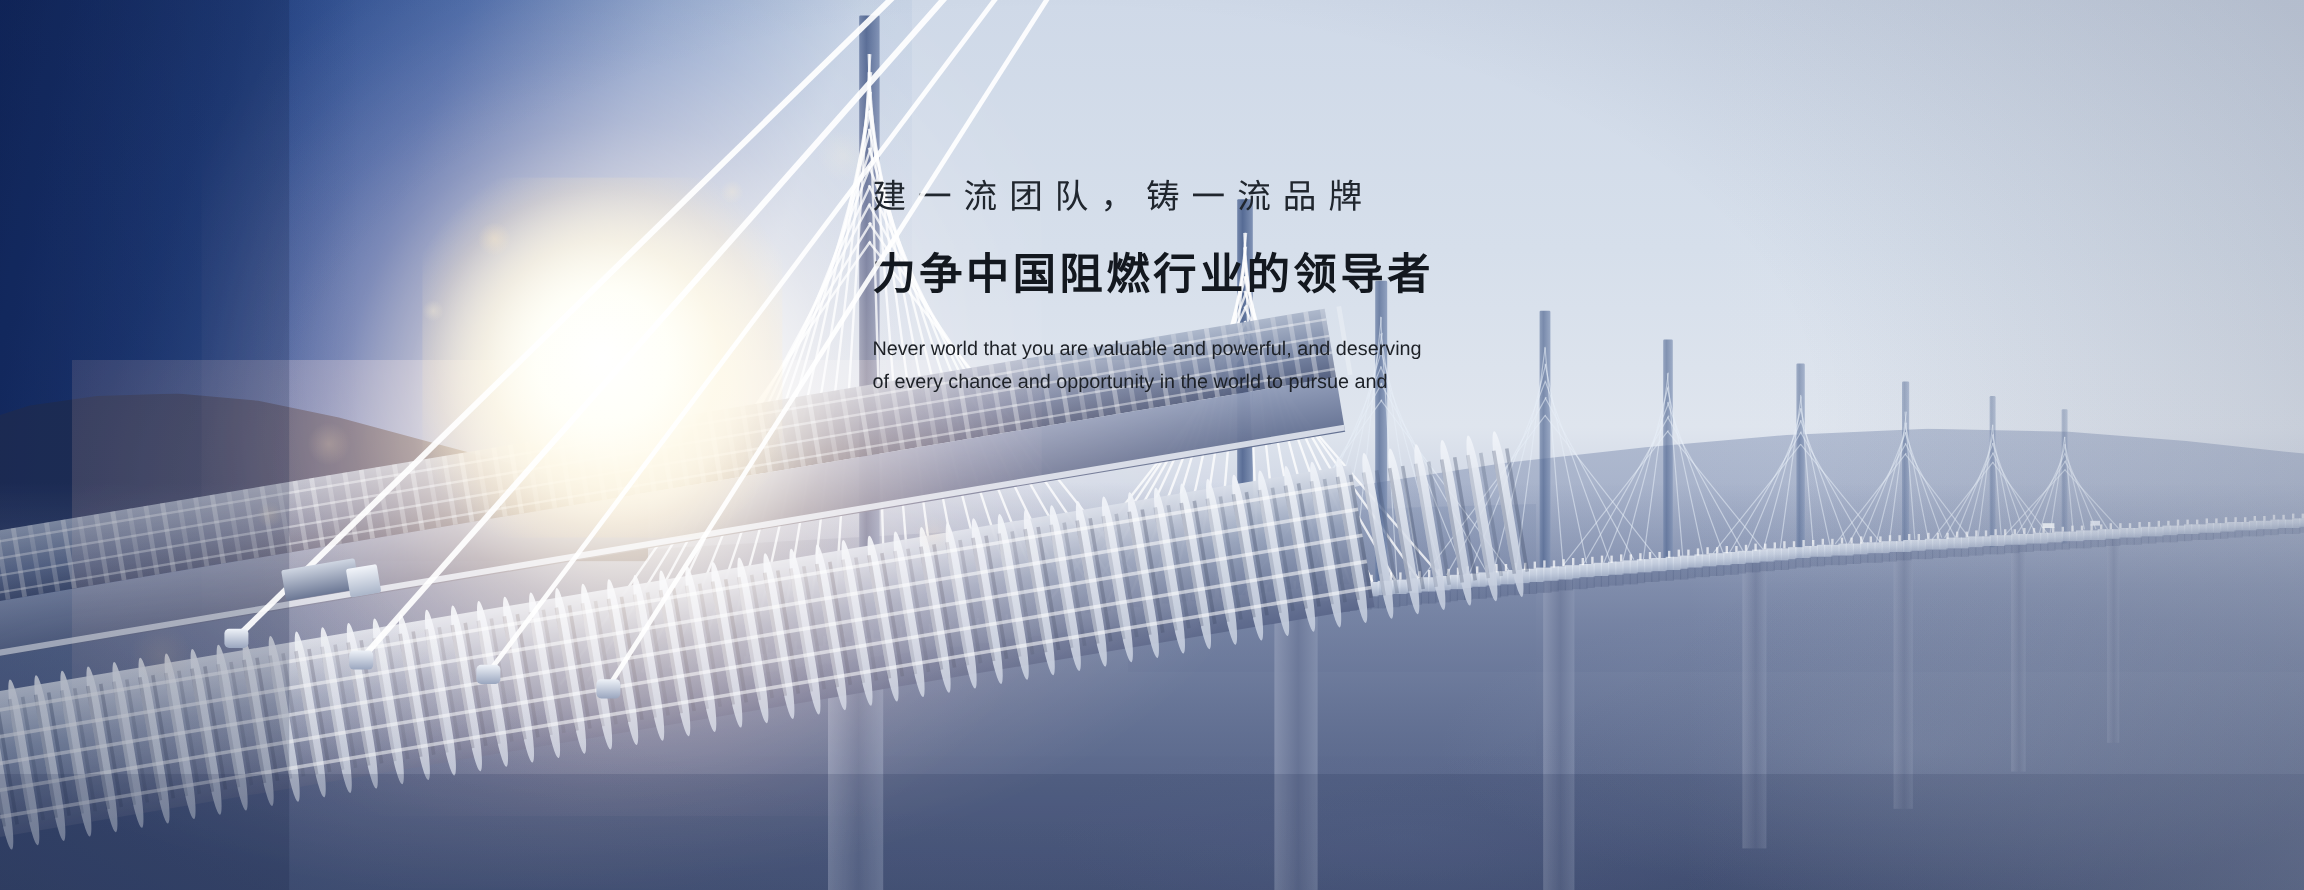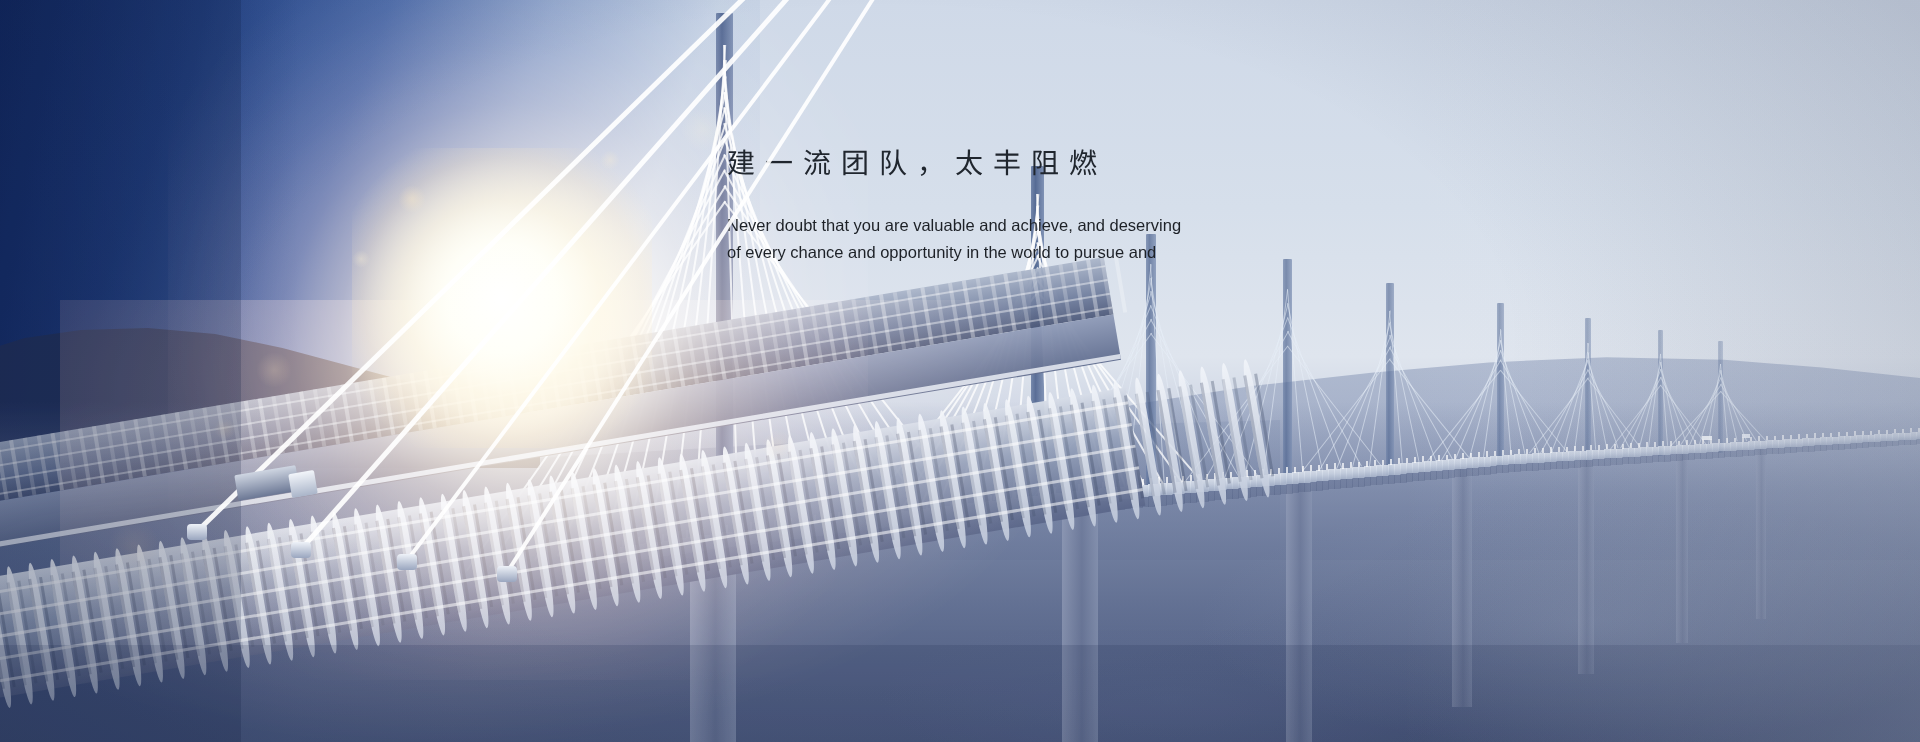--- a/index.html
+++ b/index.html
@@ -1260,23 +1260,24 @@
 
   <div class="ov-left-dark"></div>
   <div class="ov-bottom-band"></div>
   <div class="ov-right-soft"></div>
   <div class="vignette"></div>
 
   <div class="content">
 
 
     <div class="copy">
-      <h2 class="subhead">建一流团队，太丰阻燃</h2>
+      <h2 class="subhead">建一流团队，铸一流品牌</h2>
+      <h1 class="headline">力争中国阻燃行业的领导者</h1>
       <p class="para">
-        <span>Never doubt that you are valuable and achieve, and deserving</span>
+        <span>Never world that you are valuable and powerful, and deserving</span>
         <span> of every chance and opportunity in the world to pursue and</span>
       </p>
     </div>
 
   </div>
 <div style="position:absolute;left:196px;top:530px;width:801.9201955307024px;height:5px;background:rgba(255,255,255,.92);transform-origin:left center;transform:rotate(-44.292680631455745deg);"></div>
     <div style="position:absolute;left:187px;top:524px;width:20px;height:16px;border-radius:4px;background:linear-gradient(180deg,#eef2f8,#9aa6bf);"></div>
     <div style="position:absolute;left:300px;top:548px;width:770.8333153153151px;height:4.6px;background:rgba(255,255,255,.92);transform-origin:left center;transform:rotate(-48.57633437499736deg);"></div>
     <div style="position:absolute;left:291px;top:542px;width:20px;height:16px;border-radius:4px;background:linear-gradient(180deg,#eef2f8,#9aa6bf);"></div>
     <div style="position:absolute;left:406px;top:560px;width:738.400975080613px;height:4.2px;background:rgba(255,255,255,.92);transform-origin:left center;transform:rotate(-53.03698903496985deg);"></div>

